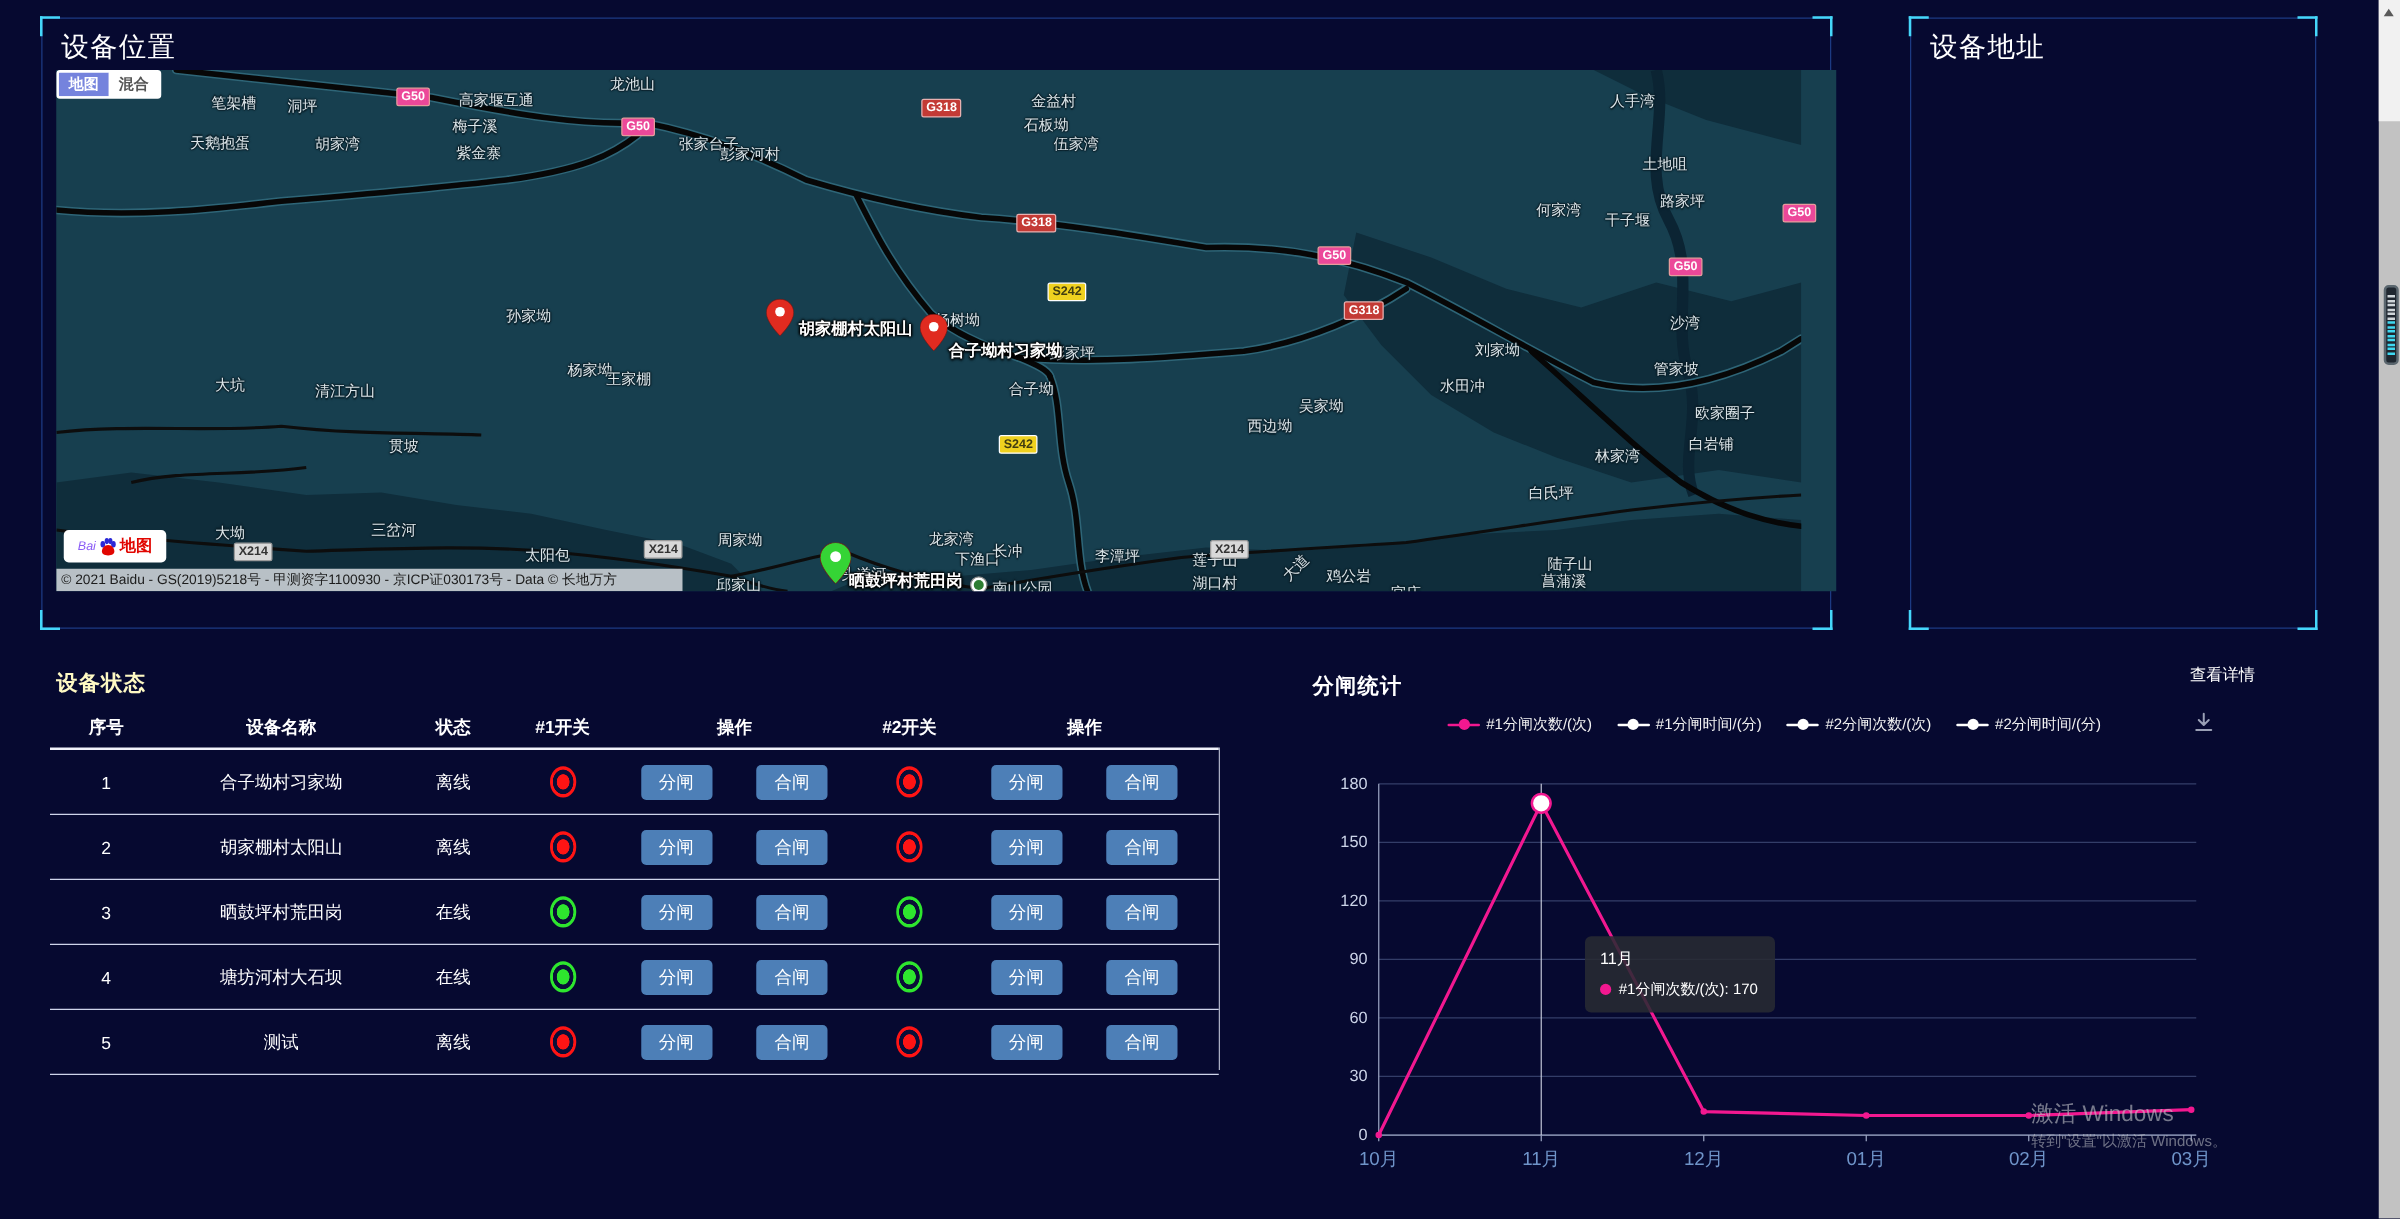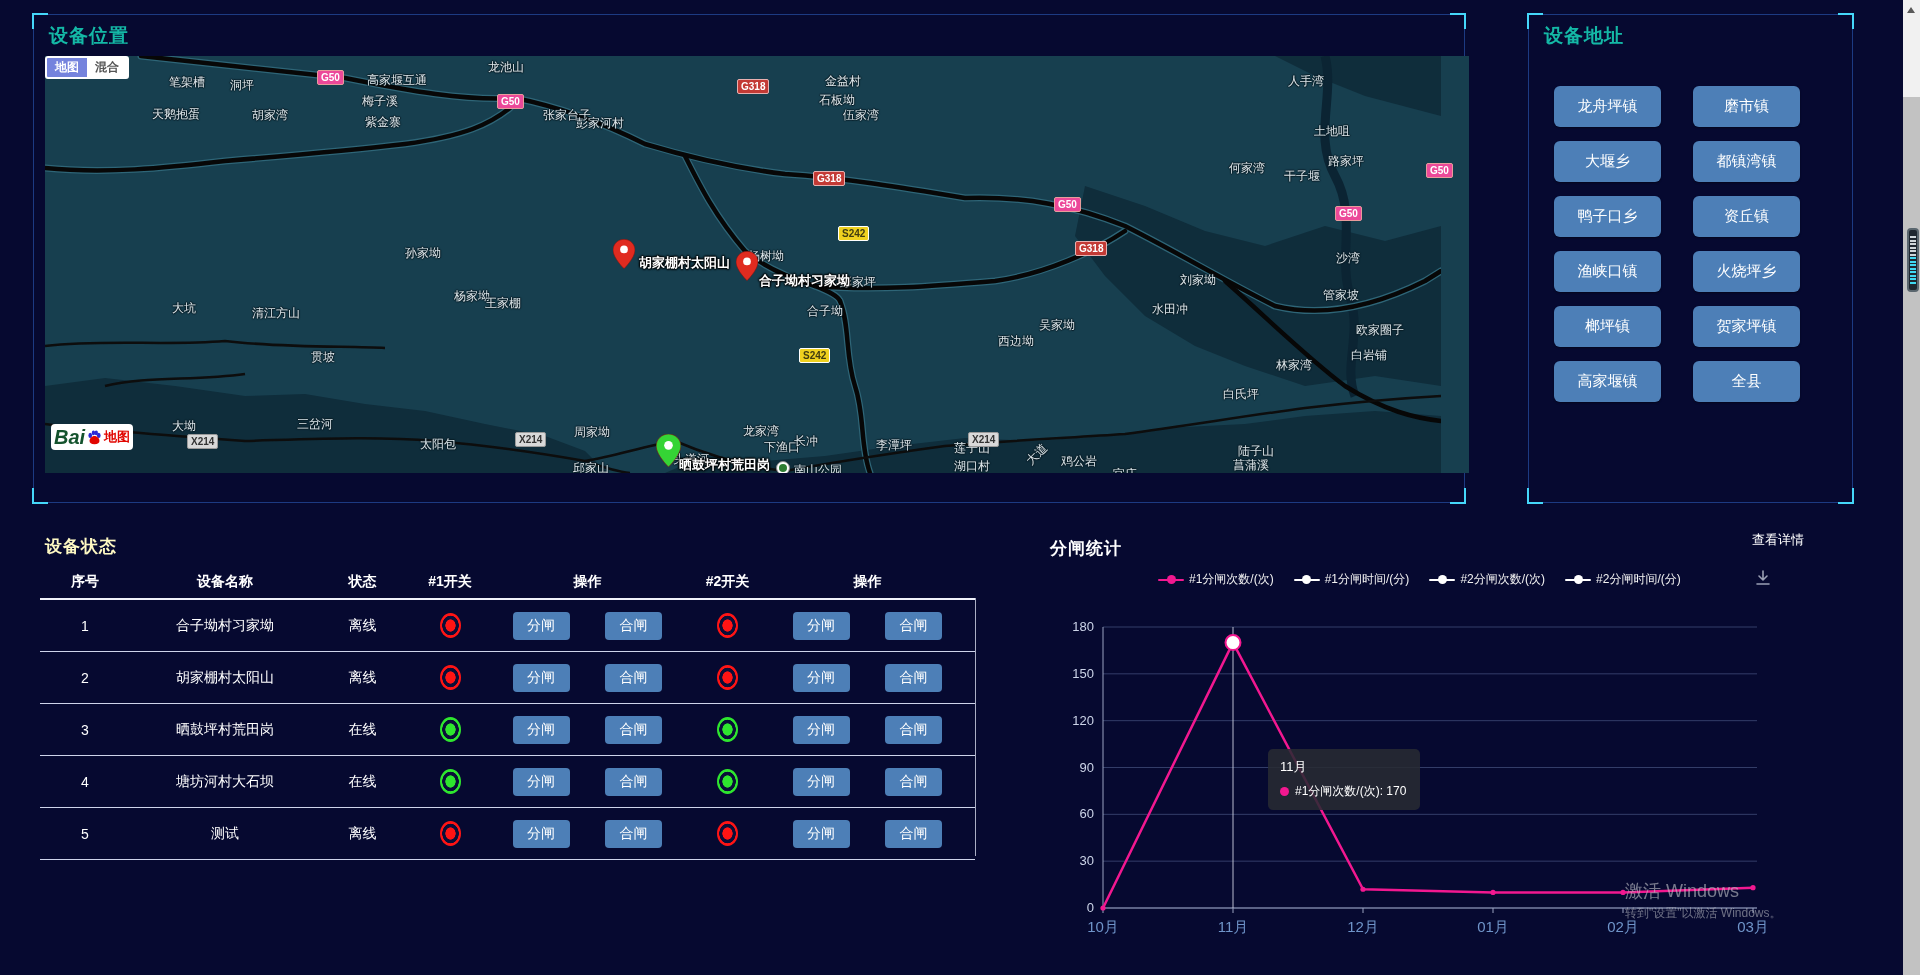--- a/index.html
+++ b/index.html
@@ -6,42 +6,42 @@
   body{font-family:"Liberation Sans","DejaVu Sans",sans-serif;}
   #stage{position:relative;width:1920px;height:975px;background:#060930;overflow:hidden;}
 
   
   .panel{position:absolute;border:1px solid #1c3a82;box-sizing:border-box;}
   .corner{position:absolute;width:14px;height:14px;}
   .c-tl{left:-2px;top:-2px;border-top:2px solid #45d7fa;border-left:2px solid #45d7fa;}
   .c-tr{right:-2px;top:-2px;border-top:2px solid #45d7fa;border-right:2px solid #45d7fa;}
   .c-bl{left:-2px;bottom:-2px;border-bottom:2px solid #45d7fa;border-left:2px solid #45d7fa;}
   .c-br{right:-2px;bottom:-2px;border-bottom:2px solid #45d7fa;border-right:2px solid #45d7fa;}
-  .panel-title{position:absolute;left:15px;top:8px;color:#14b8a6;font-size:19px;font-weight:bold;letter-spacing:1px;}
+  .panel-title{position:absolute;left:15px;top:8px;color:#ffffff;font-size:22px;font-weight:normal;letter-spacing:1px;}
 
   #panel-map{left:33px;top:14px;width:1432px;height:489px;}
   #map-box{position:absolute;left:11px;top:41px;width:1424px;height:417px;background:#173f4f;overflow:hidden;}
   #map-box svg.roads{position:absolute;left:0;top:0;}
   .maplabel{position:absolute;color:#dde6ea;font-size:12px;white-space:nowrap;
     text-shadow:-1px 0 1px #0b1d26,1px 0 1px #0b1d26,0 -1px 1px #0b1d26,0 1px 1px #0b1d26;}
   .badge{position:absolute;font-size:10px;font-weight:bold;line-height:13px;padding:0 3px;border-radius:2px;white-space:nowrap;}
   .badge.green{background:#ec4899;color:#fff;border:1px solid #e89b9b;}
   .badge.red{background:#c33a35;color:#fff;border:1px solid #e8b0b0;}
   .badge.yellow{background:#efd11f;color:#403c10;border:1px solid #fff;}
   .badge.white{background:#d9d9d9;color:#333;border:1px solid #9a9a9a;}
   .pin{position:absolute;}
   .pin-label{position:absolute;color:#fff;font-size:13px;font-weight:bold;white-space:nowrap;
     text-shadow:-1px 0 2px #000,1px 0 2px #000,0 -1px 2px #000,0 1px 2px #000;}
   #maptype{position:absolute;display:flex;border-radius:3px;overflow:hidden;border:2px solid #fff;background:#fff;}
   #maptype .mt{font-size:12px;font-weight:bold;line-height:19px;padding:0 8px;cursor:pointer;}
   #maptype .mt.active{background:#7583dd;color:#fff;}
   #maptype .mt.plain{background:#fff;color:#555;}
   #baidu-logo{position:absolute;left:6px;top:368px;width:82px;height:26px;background:#fff;border-radius:4px;
     display:flex;align-items:center;justify-content:center;gap:1px;}
-  #baidu-logo .bai{color:#14532d;font-weight:bold;font-size:20px;font-style:italic;}
+  #baidu-logo .bai{color:#8b5cf6;font-weight:normal;font-size:10px;font-style:italic;}
   #baidu-logo .ditu{color:#e10601;font-weight:bold;font-size:13px;}
   #copybar{position:absolute;left:0;top:399px;width:497px;height:18px;background:rgba(214,218,223,0.85);
     color:#1c1c1c;font-size:11px;line-height:18px;padding-left:4px;white-space:nowrap;overflow:hidden;}
   .park-ico{position:absolute;width:12px;height:12px;background:#fff;border:1px solid #8a8a8a;border-radius:50%;}
   .park-ico::after{content:"";position:absolute;left:2px;top:2px;width:8px;height:8px;border-radius:50%;background:#2e7d32;}
 
   #panel-addr{left:1528px;top:14px;width:325px;height:489px;}
   #addr-grid{position:absolute;left:25px;top:71px;display:grid;grid-template-columns:107px 107px;column-gap:32px;row-gap:14px;}
   .addr-btn{height:41px;background:#4d7fb7;border-radius:6px;color:#fff;font-size:15px;
     display:flex;align-items:center;justify-content:center;cursor:pointer;box-shadow:0 1px 2px rgba(0,0,0,.4);}
@@ -143,20 +143,21 @@
         <span class="bai">Bai</span>
         <svg width="17" height="17" viewBox="0 0 24 24">
           <ellipse cx="6" cy="9" rx="2.6" ry="3.6" fill="#2a28d7"></ellipse>
           <ellipse cx="18" cy="9" rx="2.6" ry="3.6" fill="#2a28d7"></ellipse>
           <ellipse cx="10.5" cy="5.5" rx="2.4" ry="3.4" fill="#2a28d7"></ellipse>
           <ellipse cx="14.5" cy="5.5" rx="2.4" ry="3.4" fill="#2a28d7"></ellipse>
           <path d="M12 10c-4 0-7 3.4-7 7 0 2.8 2.2 4.6 7 4.6s7-1.8 7-4.6c0-3.6-3-7-7-7z" fill="#e10601"></path>
         </svg>
         <span class="ditu">地图</span>
       </div>
+      <div id="copybar">© 2021 Baidu - GS(2019)5218号 - 甲测资字1100930 - 京ICP证030173号 - Data © 长地万方</div>
     <span class="maplabel" style="left: 124px; top: 18px;">笔架槽</span>
         <span class="maplabel" style="left: 185px; top: 21px;">洞坪</span>
         <span class="maplabel" style="left: 322px; top: 16px;">高家堰互通</span>
         <span class="maplabel" style="left: 317px; top: 37px;">梅子溪</span>
         <span class="maplabel" style="left: 107px; top: 50px;">天鹅抱蛋</span>
         <span class="maplabel" style="left: 207px; top: 51px;">胡家湾</span>
         <span class="maplabel" style="left: 320px; top: 58px;">紫金寨</span>
         <span class="maplabel" style="left: 443px; top: 3px;">龙池山</span>
         <span class="maplabel" style="left: 498px; top: 51px;">张家台子</span>
         <span class="maplabel" style="left: 531px; top: 59px;">彭家河村</span>
@@ -236,34 +237,20 @@
         <span class="pin-label" style="left: 634px; top: 400px;">晒鼓坪村荒田岗</span>
       </div>
   </div>
 
   <div id="panel-addr" class="panel">
     <div class="corner c-tl"></div>
     <div class="corner c-tr"></div>
     <div class="corner c-bl"></div>
     <div class="corner c-br"></div>
     <div class="panel-title">设备地址</div>
-    <div id="addr-grid">
-        <div class="addr-btn">龙舟坪镇</div>
-        <div class="addr-btn">磨市镇</div>
-        <div class="addr-btn">大堰乡</div>
-        <div class="addr-btn">都镇湾镇</div>
-        <div class="addr-btn">鸭子口乡</div>
-        <div class="addr-btn">资丘镇</div>
-        <div class="addr-btn">渔峡口镇</div>
-        <div class="addr-btn">火烧坪乡</div>
-        <div class="addr-btn">榔坪镇</div>
-        <div class="addr-btn">贺家坪镇</div>
-        <div class="addr-btn">高家堰镇</div>
-        <div class="addr-btn">全县</div>
-      </div>
   </div>
 
   <div id="status-section">
     <div id="status-title">设备状态</div>
     <div id="dev-table">
         <div class="trow head">
           <div class="tcell">序号</div>
           <div class="tcell">设备名称</div>
           <div class="tcell">状态</div>
           <div class="tcell">#1开关</div>

